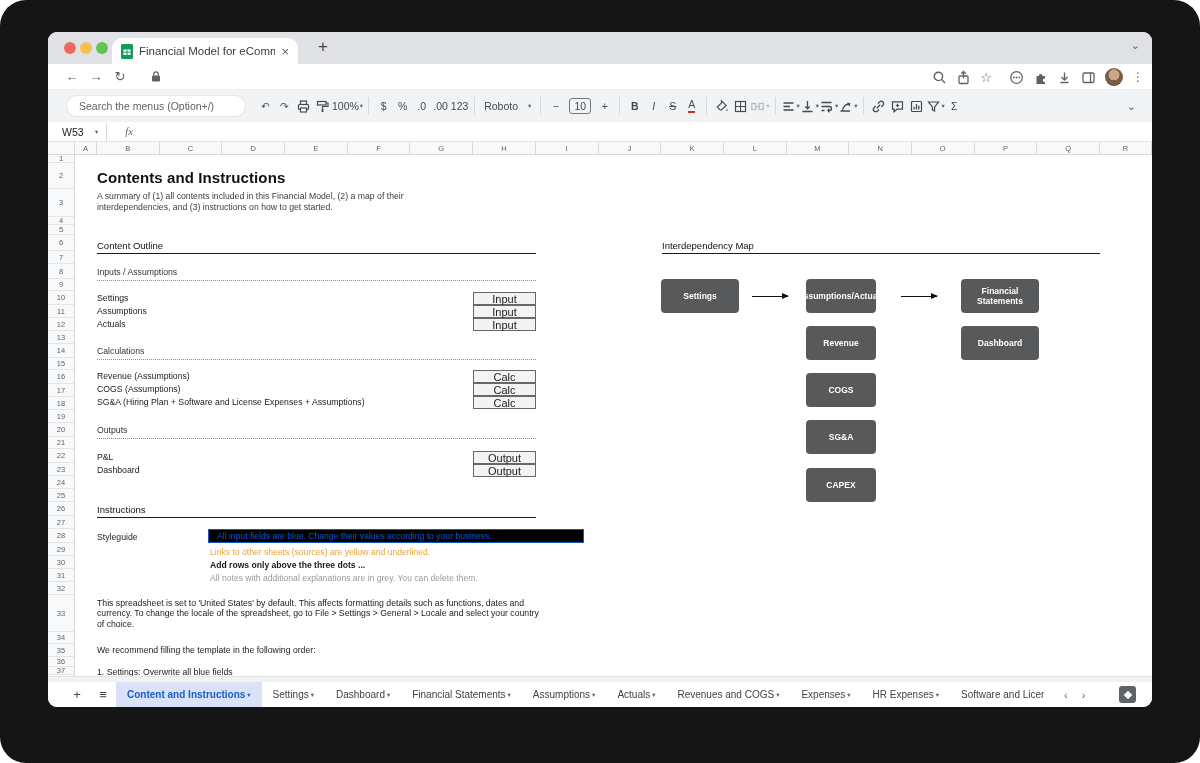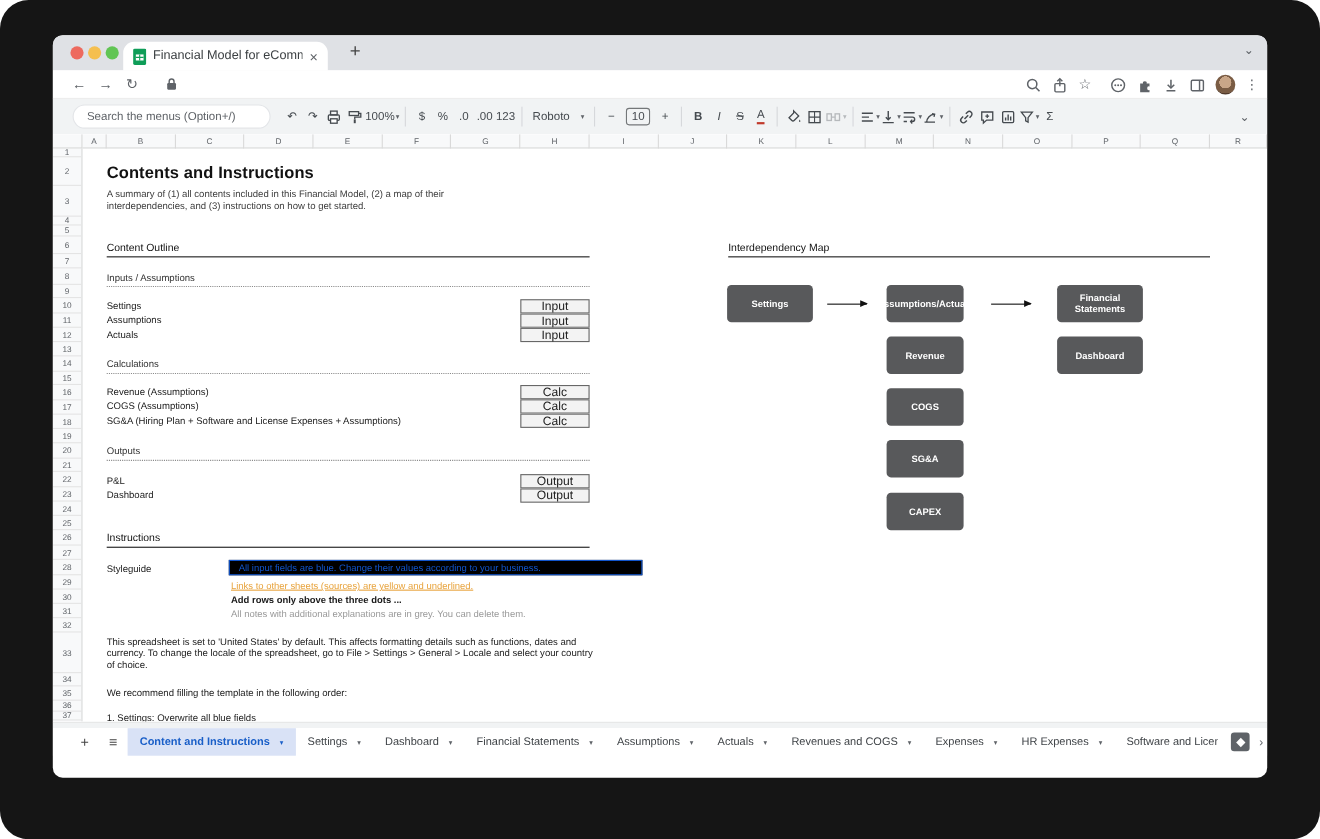--- a/index.html
+++ b/index.html
@@ -59,33 +59,33 @@
   .abs{position:absolute}
   .title{font-size:15px;font-weight:bold;color:#111;letter-spacing:.1px}
   .subtitle{font-size:8.7px;line-height:10.5px;color:#3d3d3d;width:368px}
   .sechead{font-size:9.5px;font-weight:normal;color:#111}
   .rule{height:0;border-top:1.5px solid #1a1a1a;width:439px}
   .dotrule{height:0;border-top:1px dotted #8a8a8a;width:439px}
   .ssub{font-size:8.7px;color:#333}
   .item{font-size:8.7px;color:#222}
   .tagbox{width:63px;height:13px;background:#f3f3f3;border:1px solid #676767;font-size:11px;color:#222;display:flex;align-items:center;justify-content:center}
   .blue-box{width:376px;height:14px;background:#000000;border:1px solid #1155cc;display:flex;align-items:center;padding-left:8px;font-size:8.6px;color:#1155cc}
-  .ylink{font-size:8.6px;color:#e8a33c;text-decoration:underline}
+  .ylink{font-size:8.6px;color:#e8a33c;}
   .bline{font-size:8.6px;font-weight:bold;color:#1a1a1a}
   .gline{font-size:8.6px;color:#999}
   .para{font-size:8.7px;line-height:10.4px;color:#222;width:442px}
   .node{background:#58595b;border-radius:4px;color:#fff;font-weight:bold;font-size:8.5px;line-height:1.2;display:flex;align-items:center;justify-content:center;text-align:center;width:78px;height:34px;padding:2px}
   .arrow{height:0;border-top:1.5px solid #111;width:36px}
   .arrow:after{content:"";position:absolute;right:-1px;top:-4.5px;border-left:7px solid #111;border-top:3.8px solid transparent;border-bottom:3.8px solid transparent}
 
   
   .scrollstrip{height:6px;background:#f1f3f4;border-top:1px solid #e3e3e3}
   .tabbar{position:relative;height:25px;background:#fff;display:flex;align-items:center;padding-left:16px;font-size:10px;color:#444}
   .tb-ic{width:26px;text-align:center;font-size:13px;color:#444}
-  .stab{display:flex;align-items:center;gap:8px;height:25px;padding:8px 11px;color:#3f4347;font-weight:500;white-space:nowrap}
+  .stab{display:flex;align-items:center;gap:1px;height:25px;padding:8px 11px;color:#3f4347;font-weight:500;white-space:nowrap}
   .stab .caret{font-size:6.5px;color:#5f6368}
   .stab.active{background:#d9e2f6;color:#1a5fc8;font-weight:bold}
   .stab.active .caret{color:#1a5fc8}
   .stab.cut{max-width:94px;overflow:hidden;padding-right:0}
   .tab-nav{display:flex;align-items:center;gap:14px;margin-left:8px;padding-left:12px;color:#5f6368;font-size:11px}
   .ext-pin{position:absolute;right:16px;top:4px;width:17px;height:17px;background:#5f6368;border-radius:3px;display:flex;align-items:center;justify-content:center}
   .ext-pin i{display:block;width:6px;height:6px;background:#fff;transform:rotate(45deg)}
 </style>
 </head>
 <body>
@@ -279,20 +279,26 @@
     <span class="tbtn">
           <svg width="15" height="15">
             <path d="M2.5 3h10L8.6 8v4l-2.2-1.2V8z" fill="none" stroke="#454a4f" stroke-width="1.2"></path>
           </svg>
           <span class="caret">▾</span>
         </span>
     <span class="tbtn">Σ</span>
     <span class="sbar-chev">⌄</span>
   </div>
 
+  <div class="fbar">
+    <span class="namebox">W53</span>
+    <span class="caret">▾</span>
+    <span class="tdiv" style="margin:0 8px"></span>
+    <span class="fx">fx</span>
+  </div>
 
   <div class="gridwrap">
     <div class="corner"></div>
     <div class="colheads">
           <div class="colh">A</div>
           <div class="colh">B</div>
           <div class="colh">C</div>
           <div class="colh">D</div>
           <div class="colh">E</div>
           <div class="colh">F</div>

